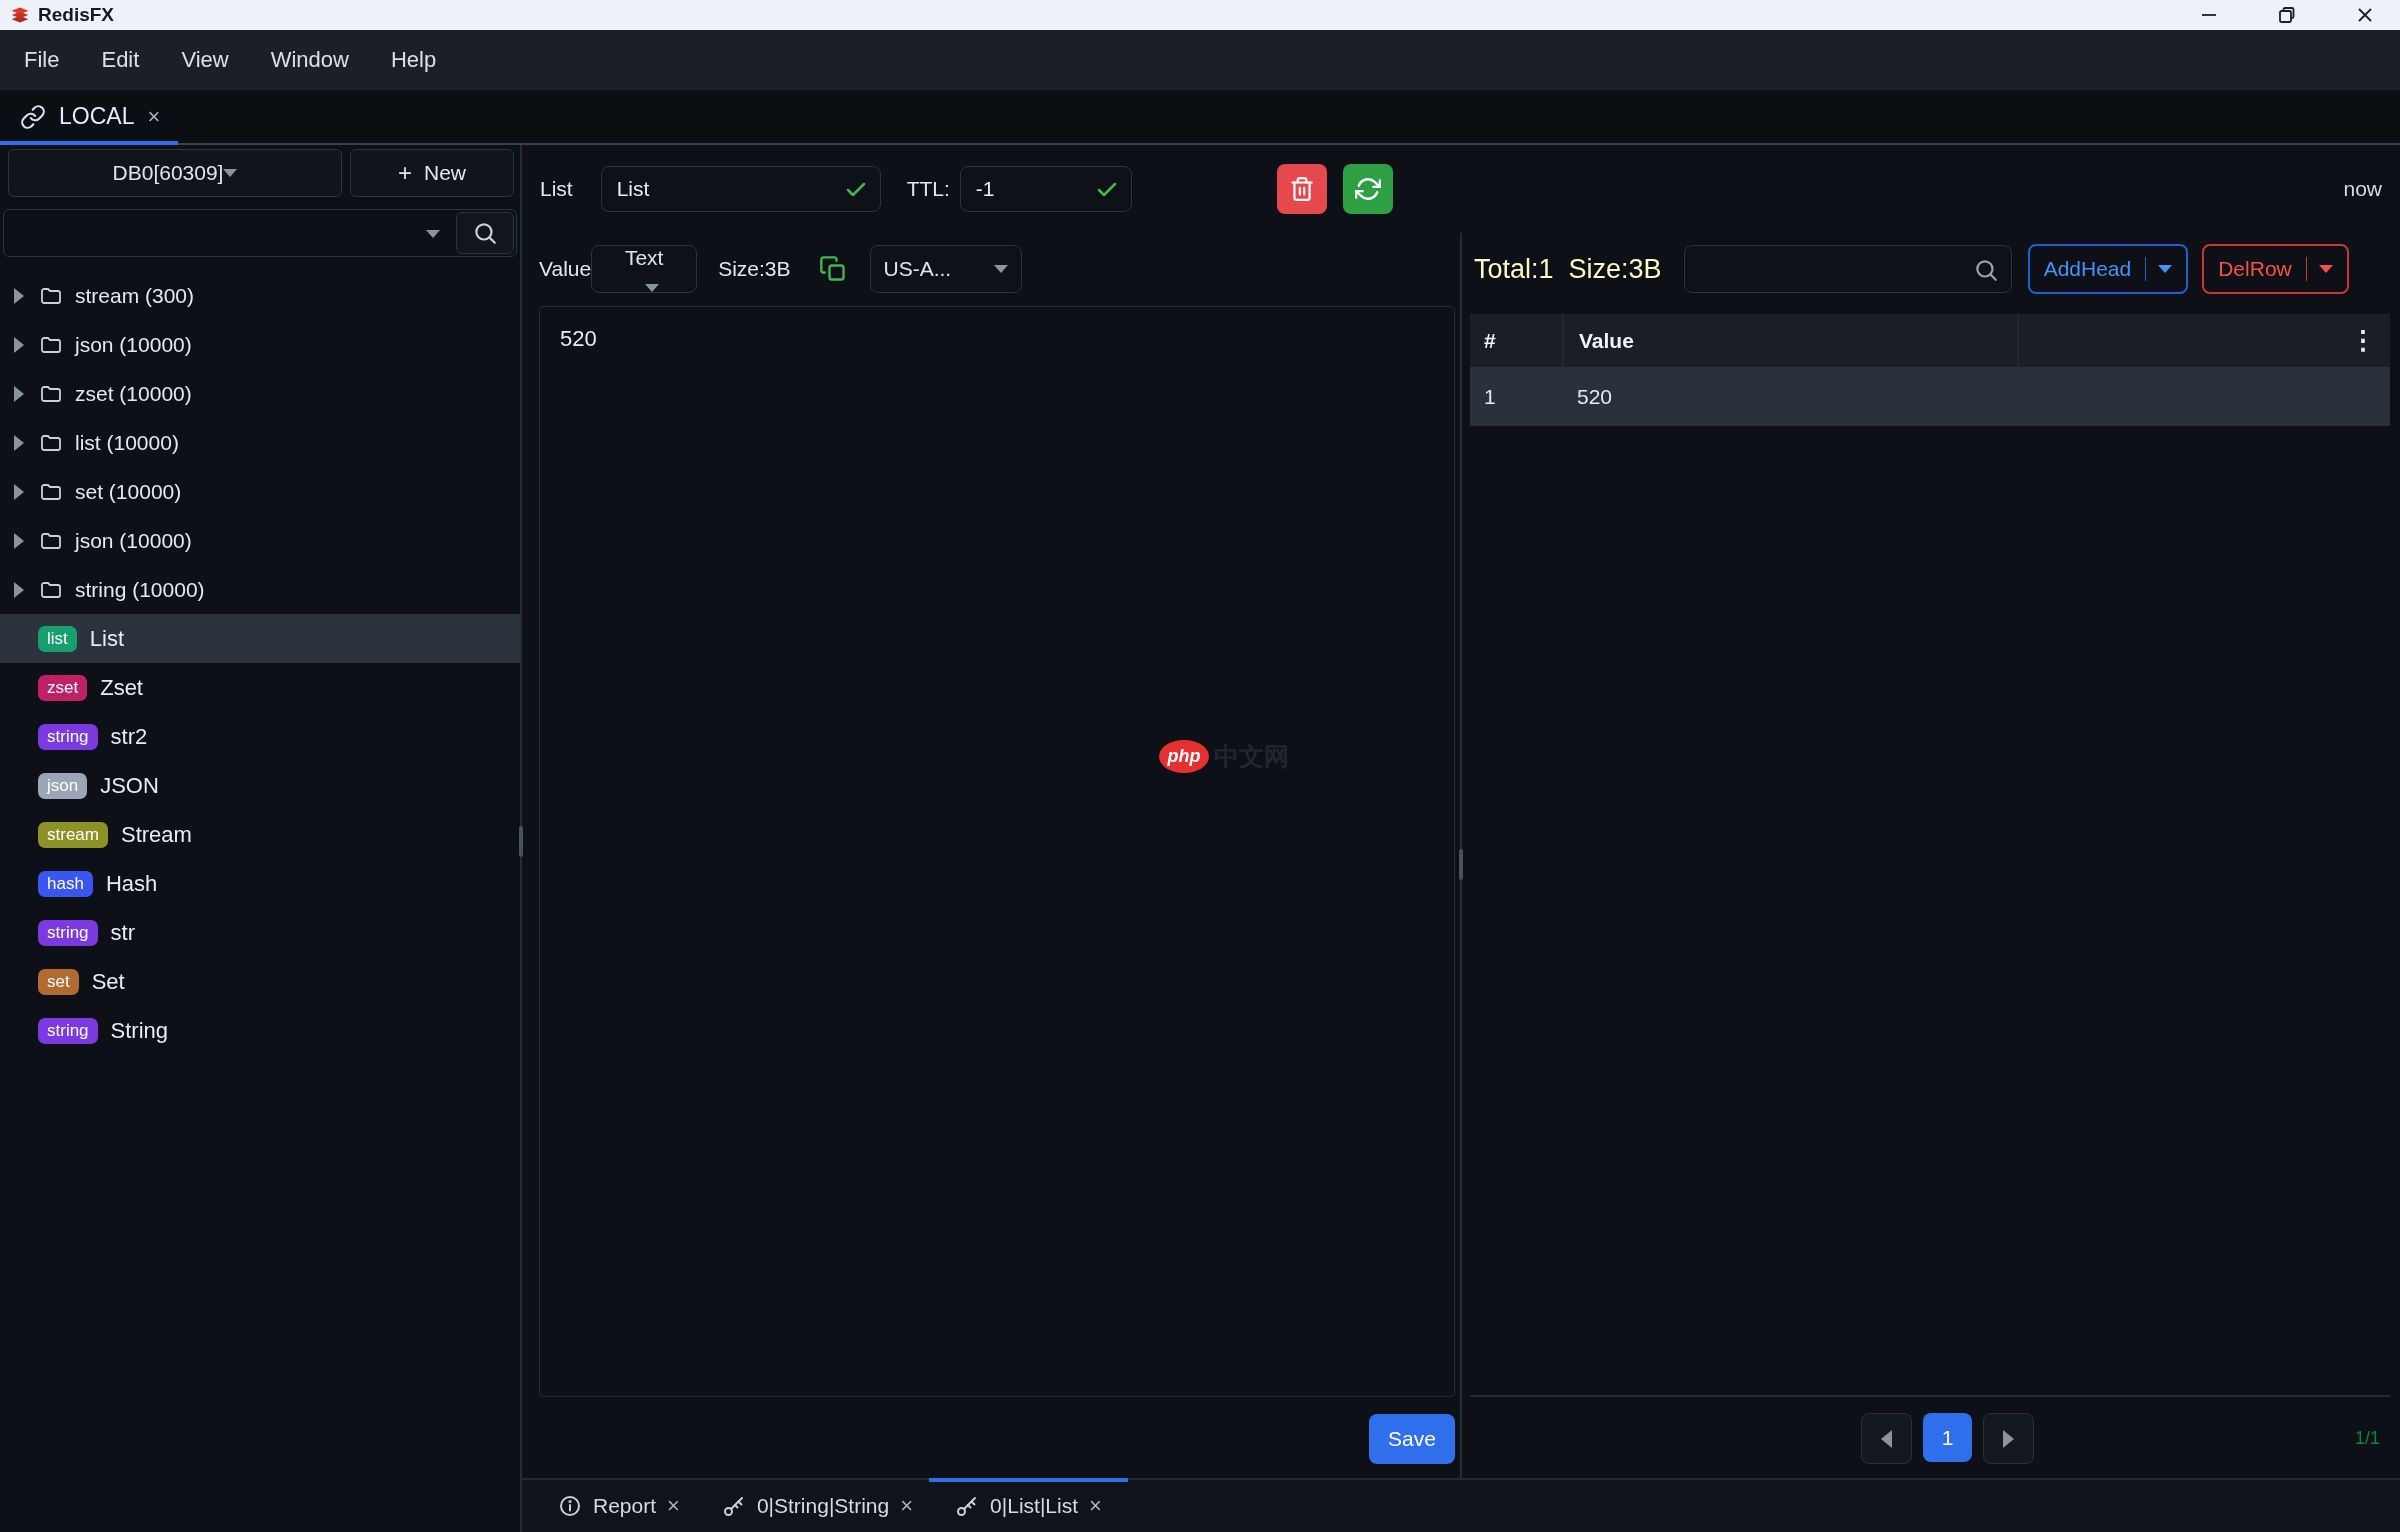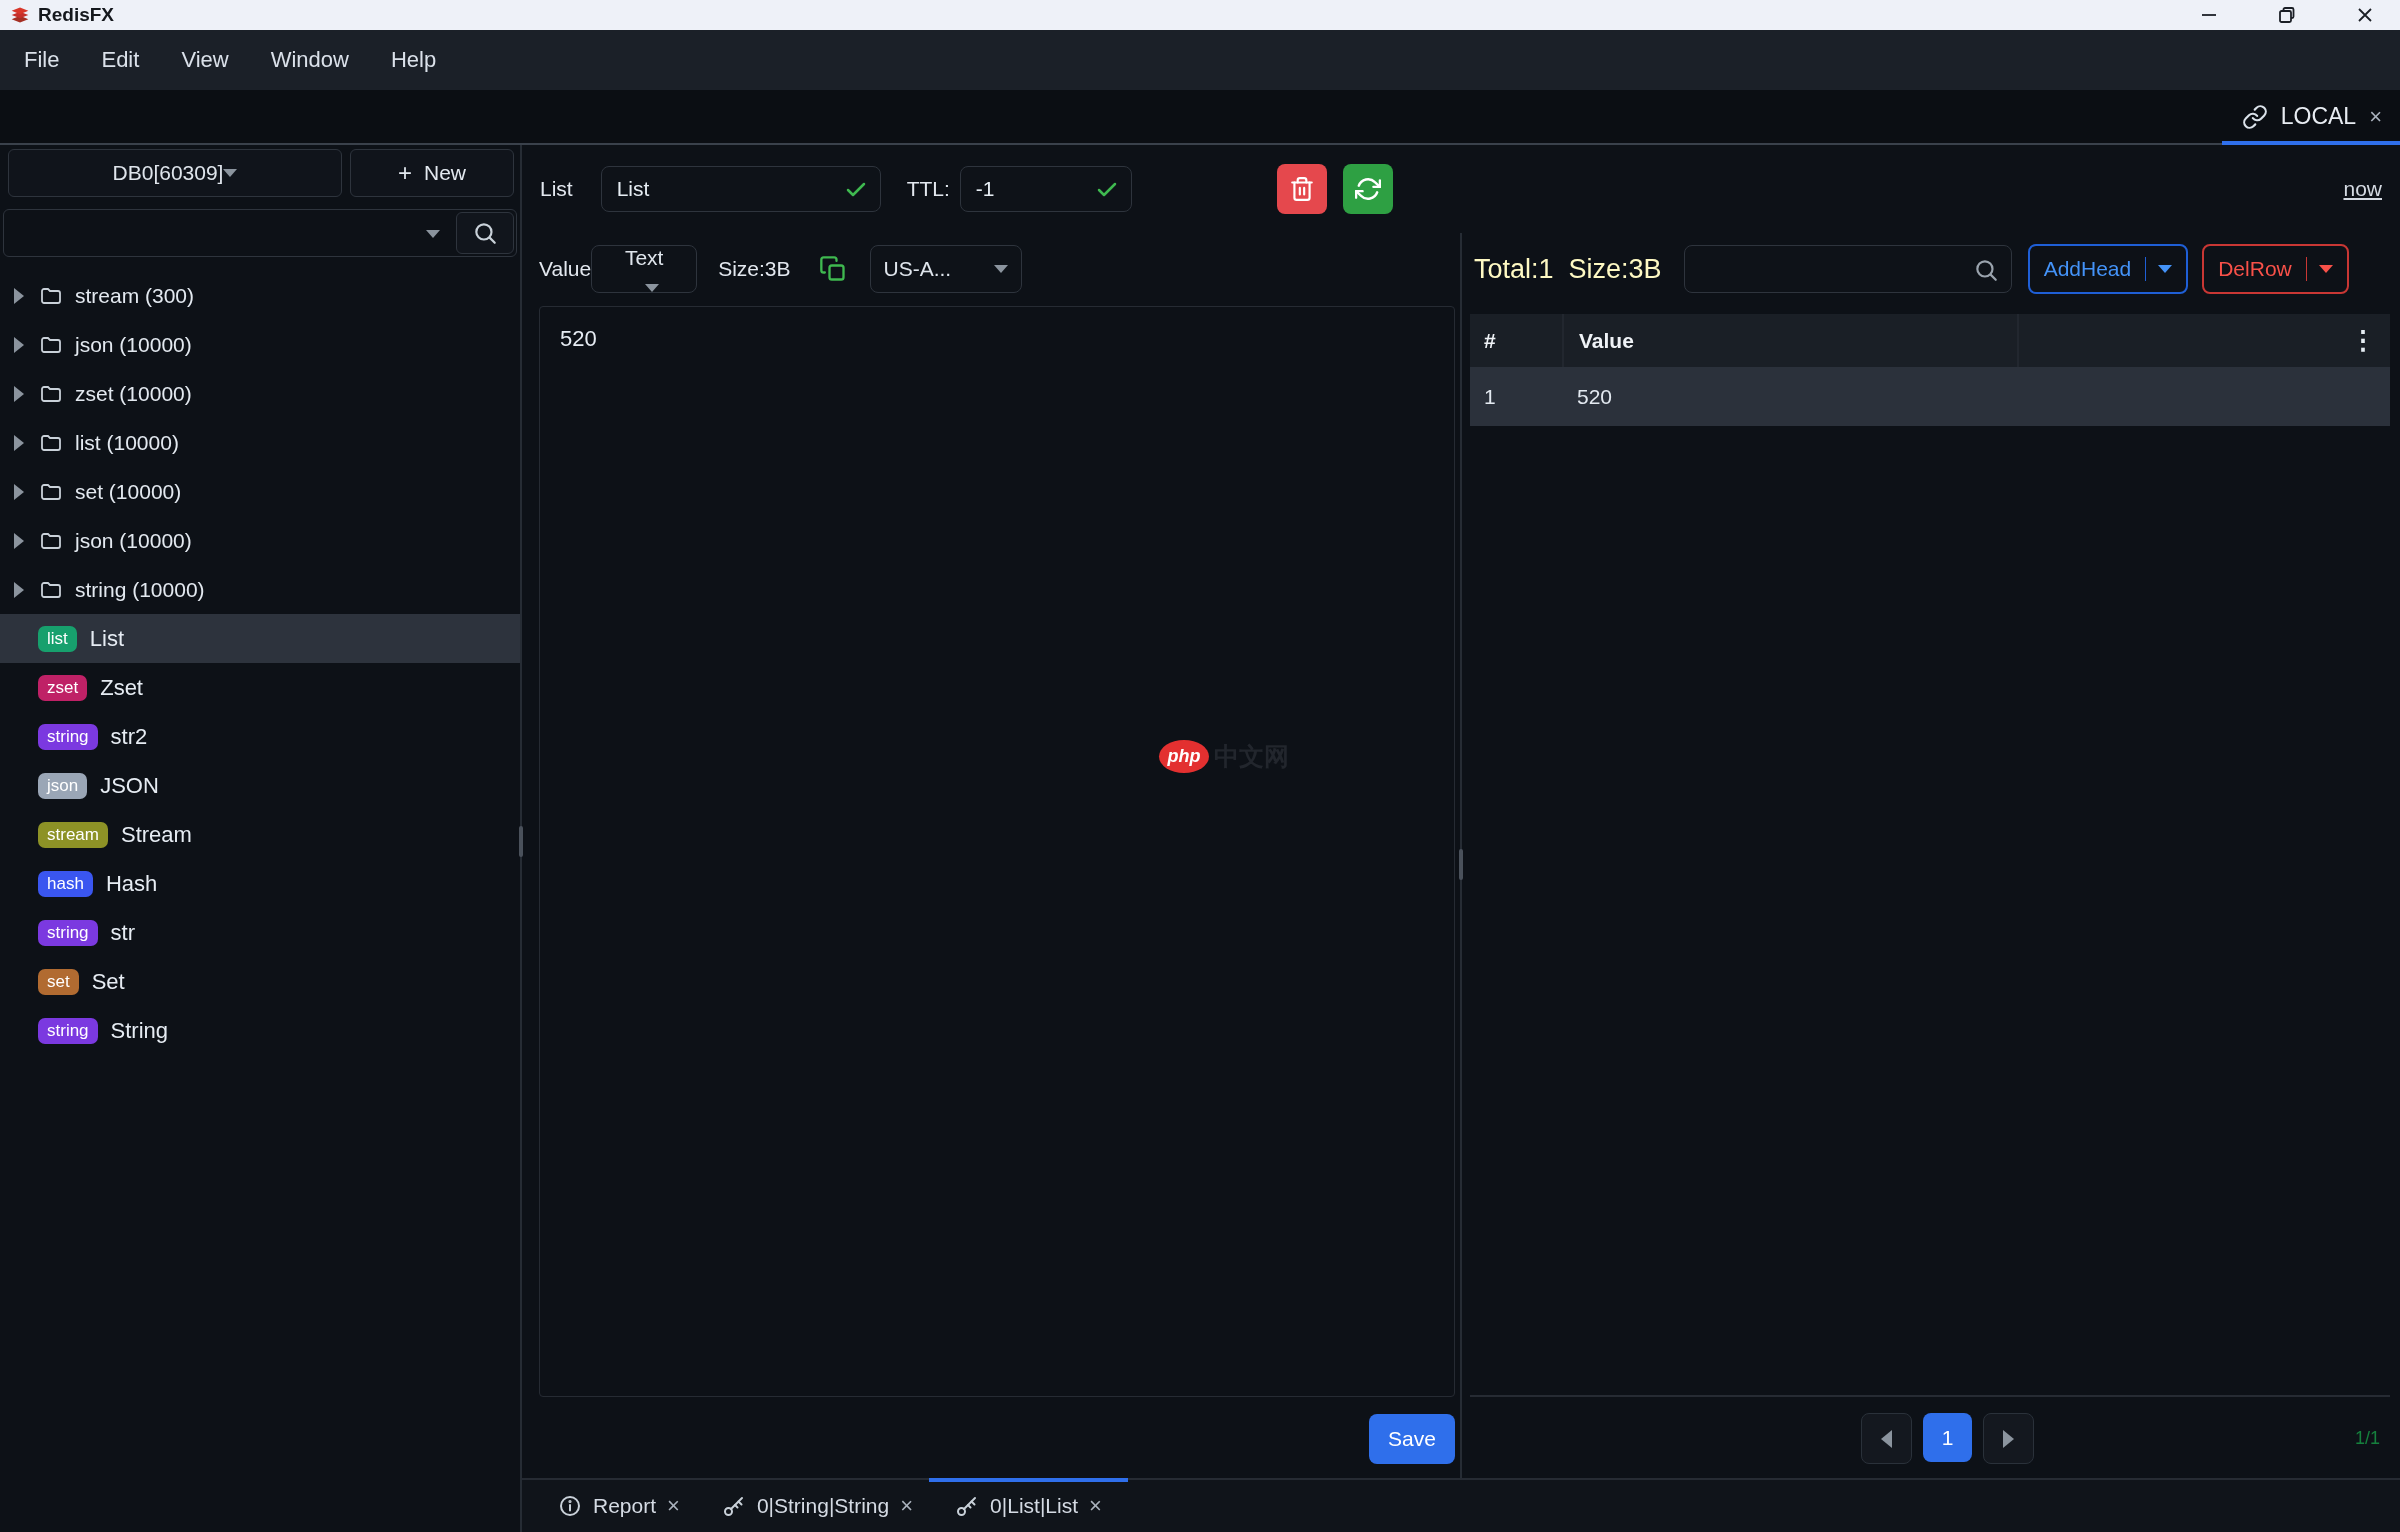--- a/index.html
+++ b/index.html
@@ -14,21 +14,21 @@
   .win-controls{margin-left:auto;display:flex;align-items:center;gap:52px;padding-right:22px;}
   .win-btn{width:26px;height:26px;display:flex;align-items:center;justify-content:center;color:#1b1f26;font-size:20px;}
 
   
   .menubar{position:absolute;top:30px;left:0;right:0;height:60px;background:#1b2028;
            display:flex;align-items:center;gap:42px;padding-left:24px;font-size:22px;color:#dbe1ea;}
   .menu-item{cursor:default;}
 
   
   .conn-strip{position:absolute;top:90px;left:0;right:0;height:53px;background:#0b0e13;
-              border-bottom:2px solid #3a414b;display:flex;justify-content:flex-end;}
+              border-bottom:2px solid #3a414b;display:flex;}
   .conn-tab{position:relative;display:flex;align-items:center;gap:13px;padding:0 18px 0 20px;
             font-size:23px;color:#e8ecf2;}
   .conn-tab.active::after{content:"";position:absolute;left:0;right:0;bottom:-2px;height:4px;background:#2f6feb;}
   .tab-close{font-size:22px;color:#aab2bd;line-height:1;}
 
   
   .sidebar{position:absolute;top:145px;left:0;width:520px;bottom:0;background:#0d1117;
            border-right:2px solid #262c34;}
   .db-row{display:flex;gap:8px;margin:4px 6px 0 8px;height:48px;}
   .select-box{flex:0 0 304px;display:flex;align-items:center;justify-content:center;
@@ -58,21 +58,21 @@
   .main{position:absolute;left:522px;top:145px;right:0;bottom:0;}
   .keybar{position:absolute;top:0;left:0;right:0;height:88px;display:flex;align-items:center;padding:0 10px 0 18px;}
   .kb-label{font-size:21px;color:#e3e8ef;}
   .inp-wrap{position:relative;display:flex;align-items:center;}
   .inp{height:46px;background:#0e1218;border:1px solid #2e343d;border-radius:8px;color:#e6edf3;
        font-size:21px;padding:0 48px 0 15px;box-sizing:border-box;outline:none;}
   .inp-check{position:absolute;right:13px;top:12px;}
   .btn-icon{width:50px;height:50px;border-radius:8px;border:none;display:flex;align-items:center;justify-content:center;}
   .btn-trash{background:#e5484d;margin-left:145px;}
   .btn-refresh{background:#2ea043;margin-left:16px;}
-  .kb-now{margin-left:auto;font-size:21px;color:#d4dae2;padding-right:8px;text-decoration:underline;}
+  .kb-now{margin-left:auto;font-size:21px;color:#d4dae2;padding-right:8px;}
 
   .editor-col{position:absolute;left:17px;width:916px;top:88px;bottom:52px;}
   .value-bar{height:72px;display:flex;align-items:center;}
   .dd{display:flex;align-items:center;justify-content:space-between;height:48px;background:#0e1218;
       border:1px solid #2e343d;border-radius:8px;padding:0 13px;font-size:21px;color:#dfe5ec;box-sizing:border-box;}
   .chev{width:0;height:0;border-left:7px solid transparent;border-right:7px solid transparent;border-top:8px solid #8b949e;}
   .dd .chev{margin-left:16px;}
   .fmt-dd{width:106px;flex-direction:column;}
   .size-label{margin-left:21px;font-size:21px;color:#e3e8ef;}
   .copy-btn{margin-left:28px;}

